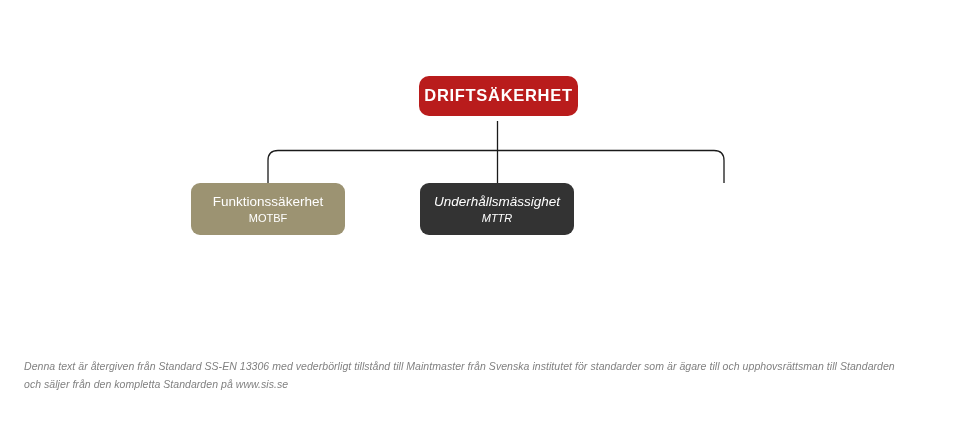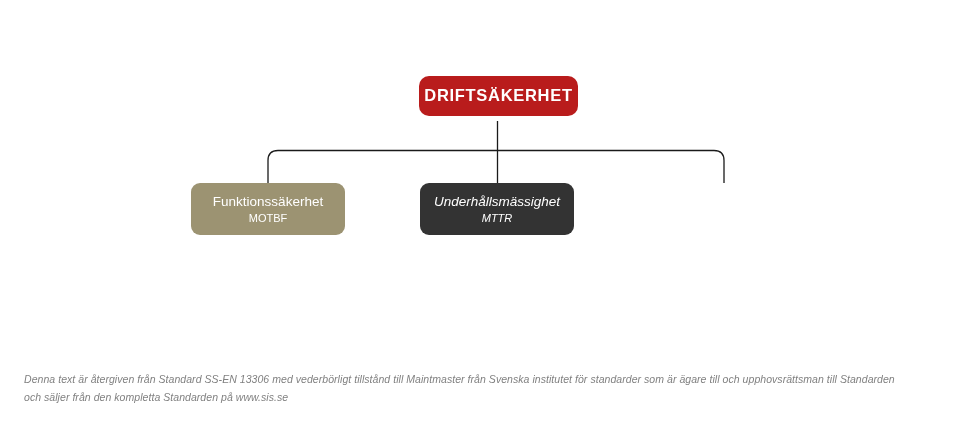--- a/index.html
+++ b/index.html
@@ -95,21 +95,20 @@
   #footer-note {
     position: absolute;
     left: 24px;
     top: 357px;
     width: 915px;
     font-size: 10.5px;
     font-style: italic;
     line-height: 1.72;
     color: #808080;
     letter-spacing: 0.05px;
-    margin-top: 13px;
   }
   #footer-note .note-line {
     display: block;
     white-space: nowrap;
   }
 </style>
 </head>
 <body>
 
 <div id="canvas">

